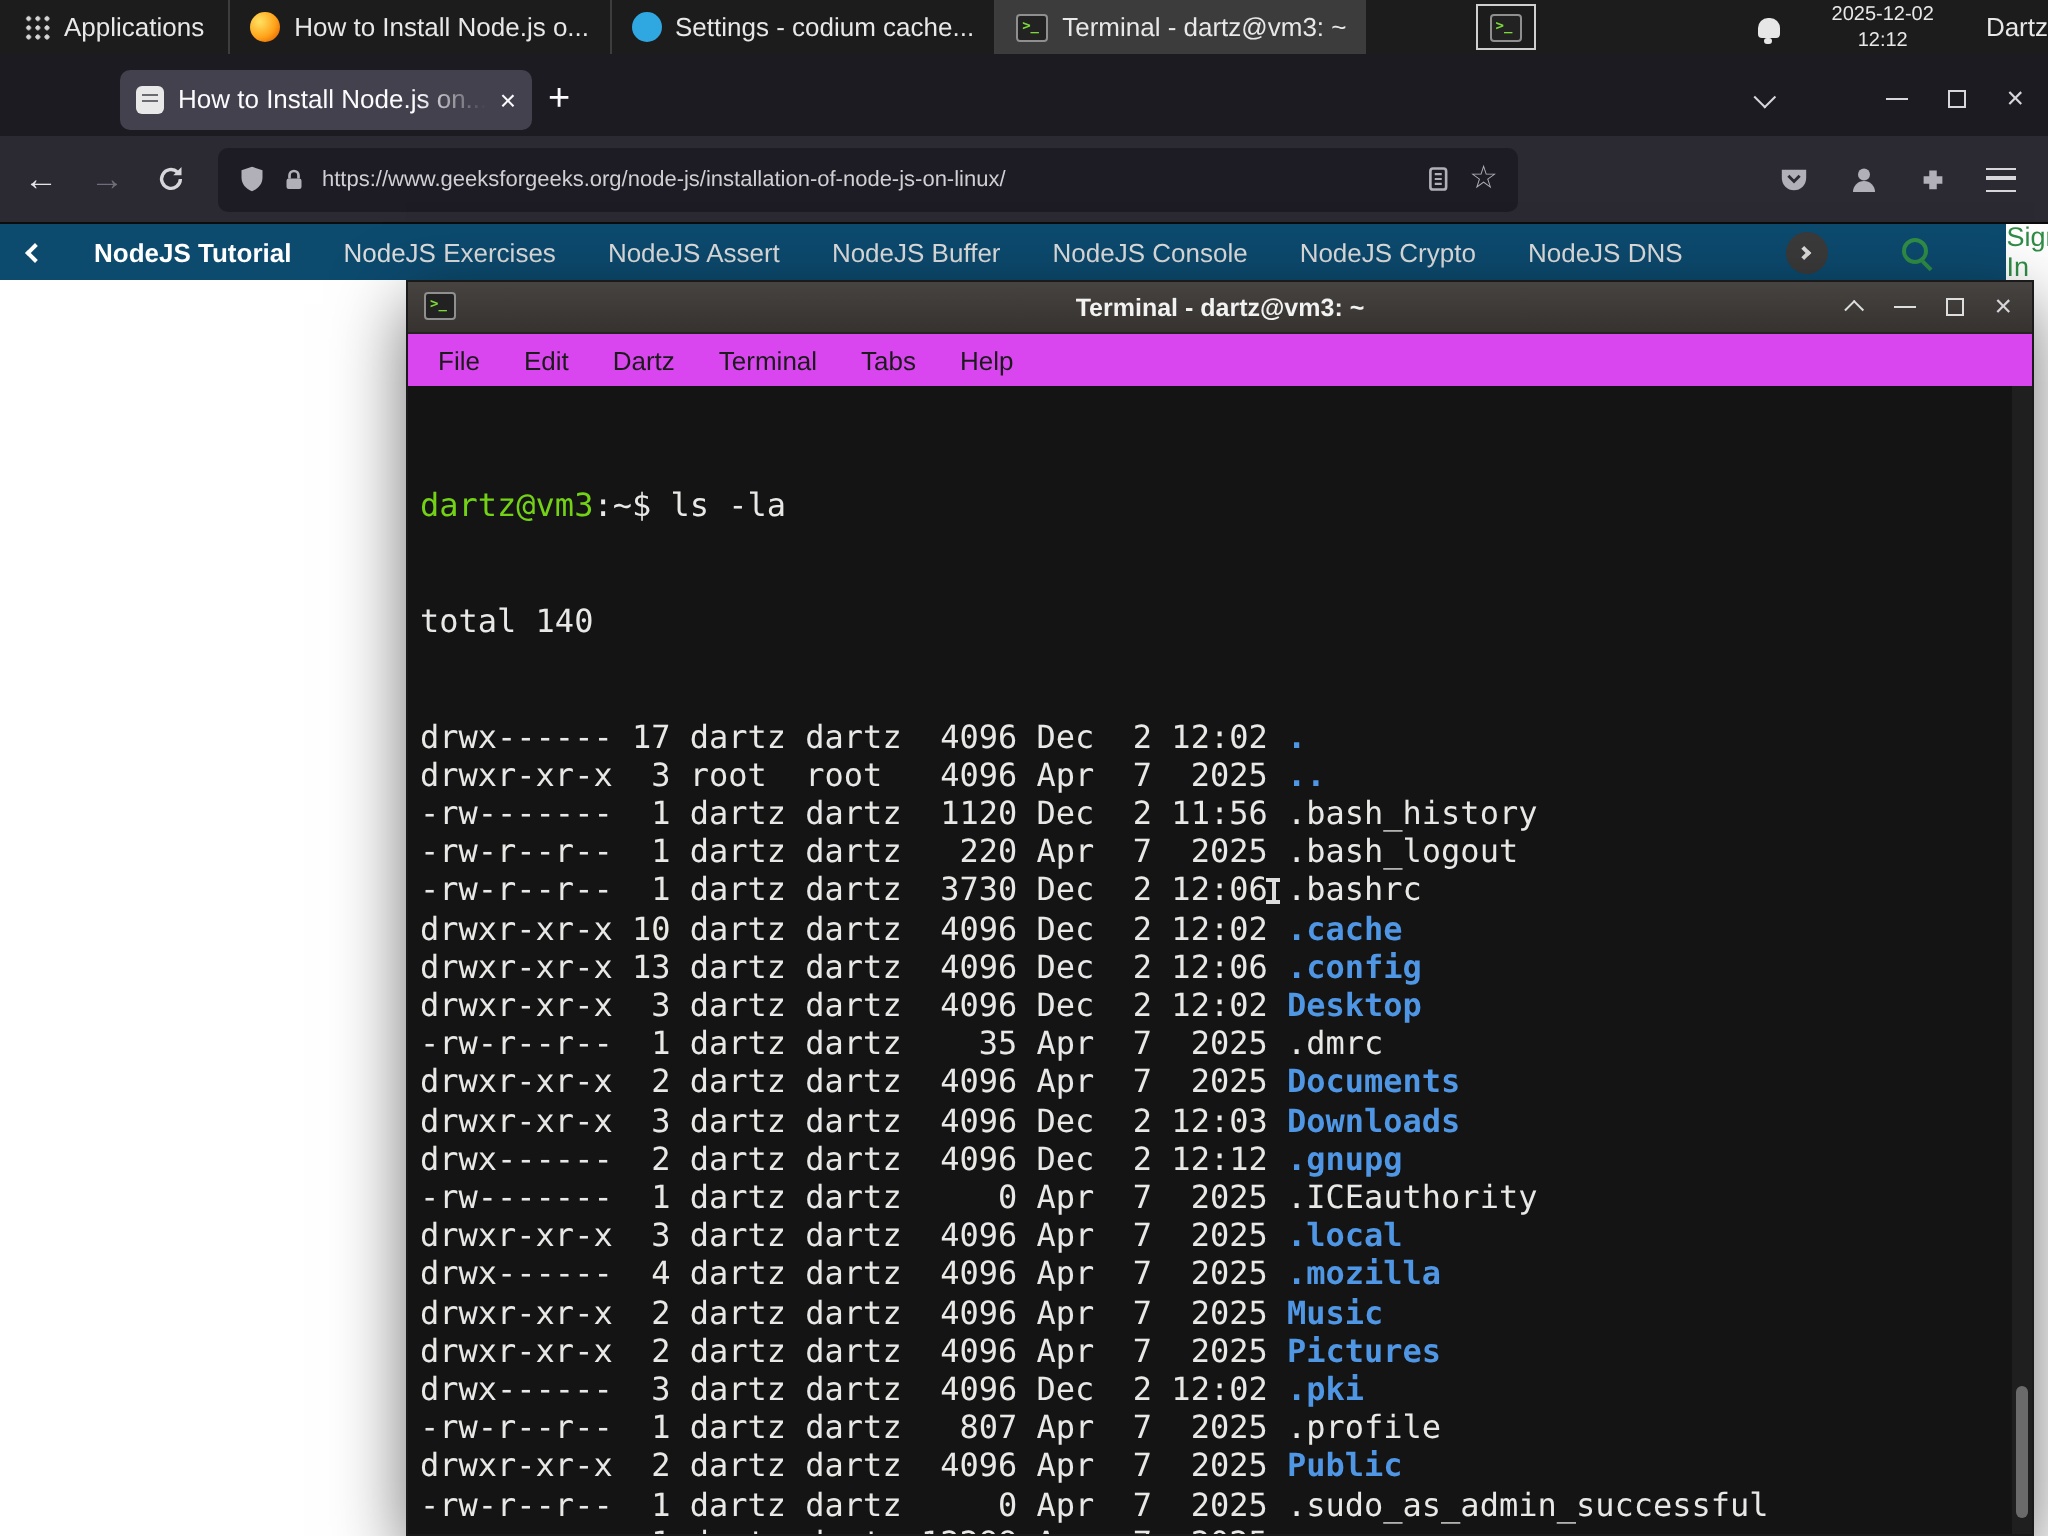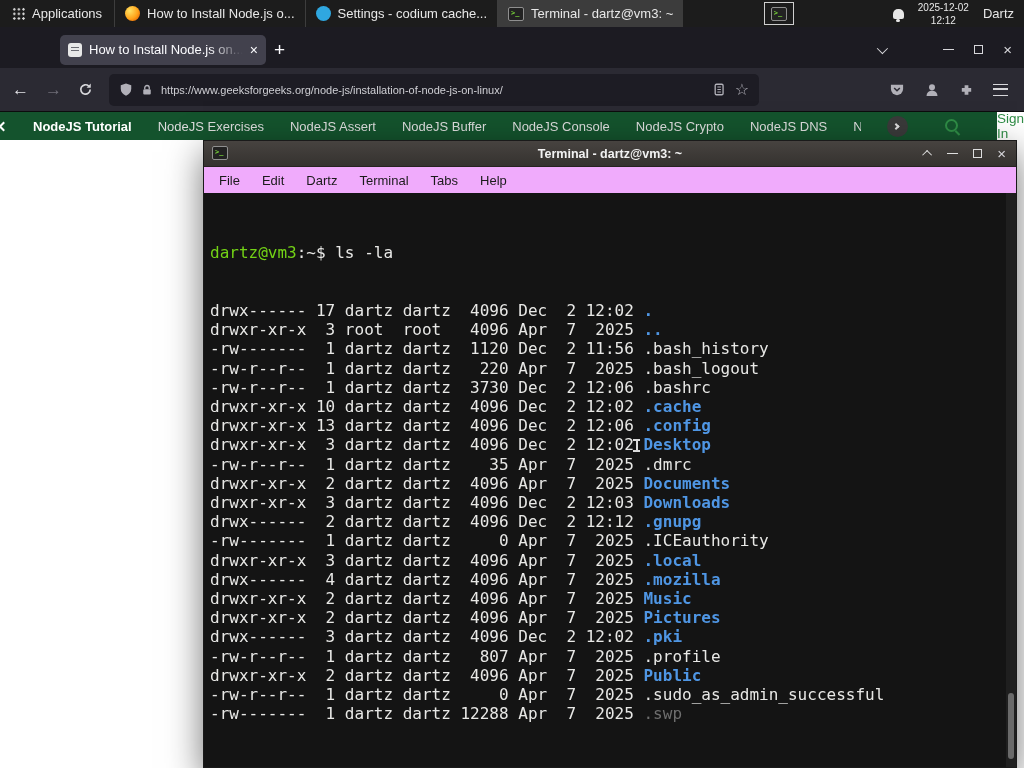--- a/index.html
+++ b/index.html
@@ -11,21 +11,21 @@
   .apps { display:flex; align-items:center; gap:7px; padding:12px 12px; cursor:default;justify-content:flex-end; }
   .grid-icon { width:13px; height:13px; background-image:radial-gradient(#d6d6d6 1.1px, transparent 1.35px); background-size:4.6px 4.6px; }
   .psep { width:1px; background:#3d3d3d; }
   .task { display:flex; align-items:center; gap:7px; padding:0 10px; max-width:198px; background:transparent; border:none; color:#e8e8e8; font-size:13px; }
   .task.active { background:rgba(255,255,255,0.14); }
   .task-label { white-space:nowrap; overflow:hidden; }
   .ic-ff { flex:0 0 15px; width:15px; height:15px; border-radius:50%; background:radial-gradient(circle at 32% 32%, #ffe263, #ffa31a 55%, #e25b00 92%); }
   .ic-cod { flex:0 0 15px; width:15px; height:15px; border-radius:50%; background:#2fa7e0; }
   .ic-term { flex:0 0 16px; width:16px; height:14px; background:#222; border:1px solid #8f8f8f; border-radius:2px; position:relative; }
   .ic-term::after { content:">_"; position:absolute; left:2px; top:1px; font:bold 7px "DejaVu Sans Mono", monospace; color:#7ad83a; }
-  .pright { margin-left:auto; display:flex; align-items:center; gap:14px; padding-right:10px; }
+  .pright { margin-left:auto; display:flex; align-items:center; gap:26px; }
   .tray { width:30px; height:23px; border:1px solid #cfcfcf; display:flex; align-items:center; justify-content:center; margin-right:85px; }
   .bell { position:relative; width:11px; height:10px; background:#e6e6e6; border-radius:5px 5px 2px 2px; }
   .bell::after { content:""; position:absolute; left:3.5px; bottom:-3px; width:4px; height:2.4px; background:#e6e6e6; border-radius:2px; }
   .clock { font-size:10px; line-height:1.3; text-align:center; }
   .puser { font-size:13px; }
 
   
   .browser { position:absolute; top:27px; left:0; right:0; bottom:0; display:flex; flex-direction:column; }
   .tabbar { height:41px; background:#1c1b22; display:flex; align-items:center; padding-top:4px; }
   .tab { display:flex; align-items:center; gap:7px; width:206px; height:30px; margin-left:60px; padding:0 8px; background:#42414d; border-radius:5px; }
@@ -45,21 +45,21 @@
   .navarrow { font-size:17px; color:#e4e3e8; line-height:1; background:none; border:none; }
   .navarrow.disabled { color:#6f6e78; }
   .urlbar { width:650px; height:32px; background:#1d1c24; border-radius:5px; display:flex; align-items:center; gap:8px; padding:0 10px; }
   .urltext { flex:1; color:#cfcfd4; font-size:11px; white-space:nowrap; overflow:hidden; }
   .star { color:#b1b0b8; font-size:16px; line-height:1; }
   .nav-right { margin-left:auto; display:flex; align-items:center; gap:19px; padding-right:4px; }
   .burger { width:15px; height:12px; border-top:1.7px solid #d7d7db; border-bottom:1.7px solid #d7d7db; position:relative; }
   .burger::after { content:""; position:absolute; left:0; right:0; top:3.8px; height:1.7px; background:#d7d7db; }
   .iconbtn { display:flex; align-items:center; justify-content:center; background:none; border:none; }
 
-  .sitenav { height:28px; background:#14532d; display:flex; align-items:center; gap:26px; }
+  .sitenav { height:28px; background:#0c4a6e; display:flex; align-items:center; gap:26px; padding-left:14px; }
   .chev-left { width:7px; height:7px; border-left:2px solid #fff; border-bottom:2px solid #fff; transform:rotate(45deg); flex:0 0 7px; }
   .gitem { color:#dcdcdc; font-size:13px; white-space:nowrap; text-decoration:none; }
   .gitem.strong { color:#fff; font-weight:bold; }
   .gitem.cut { max-width:34px; overflow:hidden; }
   .chev-circle { margin-left:auto; width:21px; height:21px; border-radius:50%; background:#3a3a3a; display:flex; align-items:center; justify-content:center; flex:0 0 21px; }
   .chev-circle i { display:block; width:5px; height:5px; border-top:2px solid #dcdcdc; border-right:2px solid #dcdcdc; transform:rotate(45deg) translate(-1px,1px); }
   .gsearch { position:relative; width:17px; height:17px; margin:0 10px; flex:0 0 17px; }
   .gsearch::before { content:""; position:absolute; left:1px; top:1px; width:9px; height:9px; border:2px solid var(--gfg-green,#2f8d46); border-radius:50%; }
   .gsearch::after { content:""; position:absolute; left:12px; top:12px; width:6px; height:2.2px; background:var(--gfg-green,#2f8d46); transform:rotate(45deg); transform-origin:0 0; }
   .signin { height:100%; width:89px; background:#fff; color:var(--gfg-green,#2f8d46); display:flex; align-items:center; justify-content:center; font-size:13.5px; }
@@ -67,21 +67,21 @@
 
   
   .terminal { position:absolute; left:203px; top:140px; width:814px; bottom:0; z-index:40; border:1px solid #1a1a1a; box-shadow:0 12px 34px rgba(0,0,0,0.55); display:flex; flex-direction:column; }
   .t-titlebar { position:relative; height:26px; background:linear-gradient(#474340,#35322f); border-bottom:1px solid #262320; flex:0 0 26px; }
   .t-titlebar .ic-term { position:absolute; left:8px; top:5px; }
   .t-title { position:absolute; left:0; right:0; text-align:center; line-height:26px; font-size:12.5px; font-weight:bold; color:#f2f2f2; }
   .t-btns { position:absolute; right:10px; top:0; height:100%; display:flex; align-items:center; gap:15px; }
   .chev-up { width:7px; height:7px; border-left:1.6px solid #dedede; border-top:1.6px solid #dedede; transform:rotate(45deg) translateY(2px); }
   .t-btns .bar, .t-btns .sq { background:#dedede; }
   .t-btns .sq { background:none; border-color:#dedede; }
-  .t-menubar { height:26px; background:#f0abfc; display:flex; align-items:center; gap:4px; padding-left:6px; flex:0 0 26px; }
+  .t-menubar { height:26px; background:#d946ef; display:flex; align-items:center; gap:4px; padding-left:6px; flex:0 0 26px; }
   .mitem { background:none; border:none; font-size:13px; color:#1b1b1b; padding:3px 9px; font-family:"Liberation Sans", sans-serif; }
   .t-body { position:relative; flex:1; background:var(--t-bg,#141414); color:var(--t-fg,#e8e8e6); font:16px/19.2px "DejaVu Sans Mono", monospace; padding:12px 12px 0 6px; white-space:pre; overflow:hidden; }
   .n-green { color:var(--t-green,#73d216); }
   .n-dir { color:var(--t-blue,#4f96e4); font-weight:bold; }
   .n-file { color:var(--t-fg,#e8e8e6); }
   .n-dim { color:var(--t-dim,#6e6e6e); }
   .t-scrollbar { position:absolute; right:0; top:0; bottom:0; width:10px; background:#1f1f1f; }
   .t-thumb { position:absolute; left:2px; bottom:8px; width:6px; height:66px; background:#6a6a6a; border-radius:3px; }
   .ibeam { position:absolute; left:432px; top:246px; width:1.6px; height:13px; background:#dcdcdc; }
   .ibeam::before, .ibeam::after { content:""; position:absolute; left:-2.6px; width:6.8px; height:1.6px; background:#dcdcdc; }
@@ -227,20 +227,21 @@
     <div class="t-menubar">
       <button class="mitem">File</button>
       <button class="mitem">Edit</button>
       <button class="mitem">Dartz</button>
       <button class="mitem">Terminal</button>
       <button class="mitem">Tabs</button>
       <button class="mitem">Help</button>
     </div>
     <div class="t-body">
       <div class="tline"><span class="n-green">dartz@vm3</span><span>:~$ </span><span>ls -la</span></div>
+      <div class="tline">total 140</div>
       <div id="term-lines"><div class="tline"><span class="n-fg">drwx------ 17 dartz dartz  4096 Dec  2 12:02 </span><span class="n-dir">.</span></div><div class="tline"><span class="n-fg">drwxr-xr-x  3 root  root   4096 Apr  7  2025 </span><span class="n-dir">..</span></div><div class="tline"><span class="n-fg">-rw-------  1 dartz dartz  1120 Dec  2 11:56 </span><span class="n-file">.bash_history</span></div><div class="tline"><span class="n-fg">-rw-r--r--  1 dartz dartz   220 Apr  7  2025 </span><span class="n-file">.bash_logout</span></div><div class="tline"><span class="n-fg">-rw-r--r--  1 dartz dartz  3730 Dec  2 12:06 </span><span class="n-file">.bashrc</span></div><div class="tline"><span class="n-fg">drwxr-xr-x 10 dartz dartz  4096 Dec  2 12:02 </span><span class="n-dir">.cache</span></div><div class="tline"><span class="n-fg">drwxr-xr-x 13 dartz dartz  4096 Dec  2 12:06 </span><span class="n-dir">.config</span></div><div class="tline"><span class="n-fg">drwxr-xr-x  3 dartz dartz  4096 Dec  2 12:02 </span><span class="n-dir">Desktop</span></div><div class="tline"><span class="n-fg">-rw-r--r--  1 dartz dartz    35 Apr  7  2025 </span><span class="n-file">.dmrc</span></div><div class="tline"><span class="n-fg">drwxr-xr-x  2 dartz dartz  4096 Apr  7  2025 </span><span class="n-dir">Documents</span></div><div class="tline"><span class="n-fg">drwxr-xr-x  3 dartz dartz  4096 Dec  2 12:03 </span><span class="n-dir">Downloads</span></div><div class="tline"><span class="n-fg">drwx------  2 dartz dartz  4096 Dec  2 12:12 </span><span class="n-dir">.gnupg</span></div><div class="tline"><span class="n-fg">-rw-------  1 dartz dartz     0 Apr  7  2025 </span><span class="n-file">.ICEauthority</span></div><div class="tline"><span class="n-fg">drwxr-xr-x  3 dartz dartz  4096 Apr  7  2025 </span><span class="n-dir">.local</span></div><div class="tline"><span class="n-fg">drwx------  4 dartz dartz  4096 Apr  7  2025 </span><span class="n-dir">.mozilla</span></div><div class="tline"><span class="n-fg">drwxr-xr-x  2 dartz dartz  4096 Apr  7  2025 </span><span class="n-dir">Music</span></div><div class="tline"><span class="n-fg">drwxr-xr-x  2 dartz dartz  4096 Apr  7  2025 </span><span class="n-dir">Pictures</span></div><div class="tline"><span class="n-fg">drwx------  3 dartz dartz  4096 Dec  2 12:02 </span><span class="n-dir">.pki</span></div><div class="tline"><span class="n-fg">-rw-r--r--  1 dartz dartz   807 Apr  7  2025 </span><span class="n-file">.profile</span></div><div class="tline"><span class="n-fg">drwxr-xr-x  2 dartz dartz  4096 Apr  7  2025 </span><span class="n-dir">Public</span></div><div class="tline"><span class="n-fg">-rw-r--r--  1 dartz dartz     0 Apr  7  2025 </span><span class="n-file">.sudo_as_admin_successful</span></div><div class="tline"><span class="n-fg">-rw-------  1 dartz dartz 12288 Apr  7  2025 </span><span class="n-dim">.swp</span></div></div>
       <div class="ibeam"></div>
       <div class="t-scrollbar">
         <div class="t-thumb"></div>
       </div>
     </div>
   </div>
 
 </div>
 

